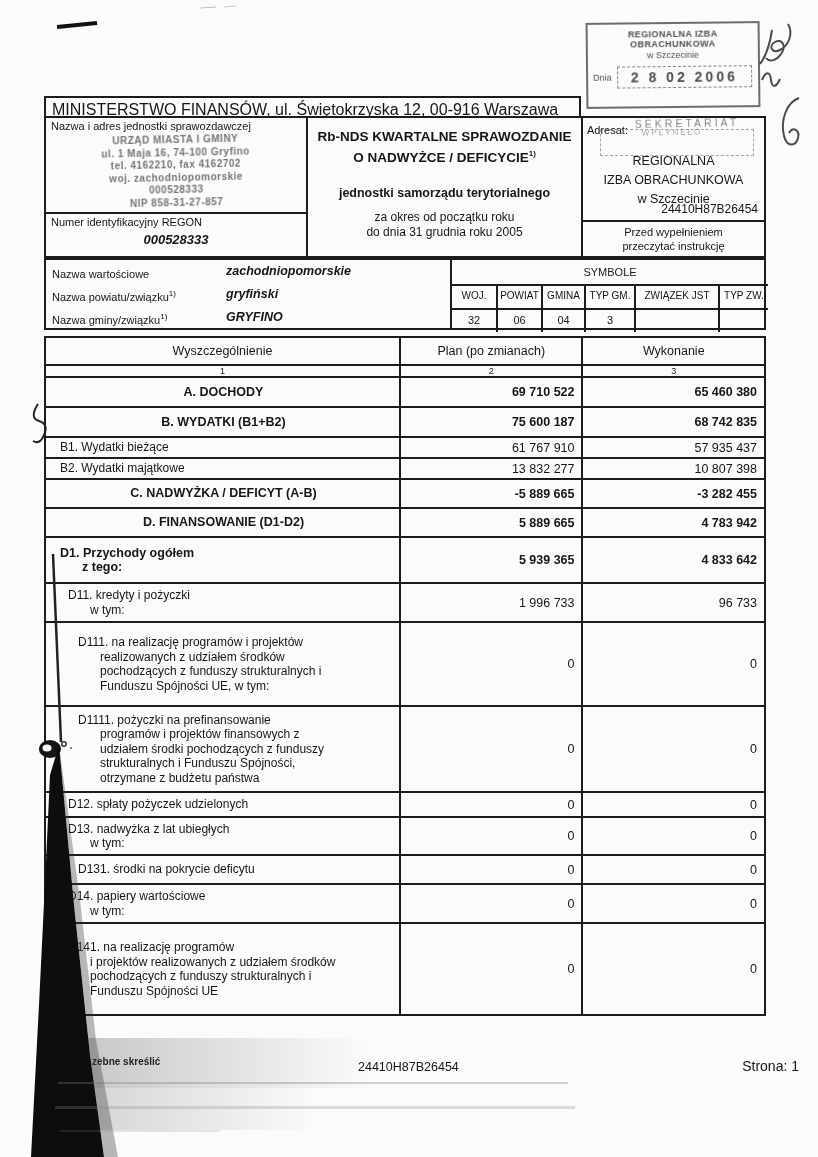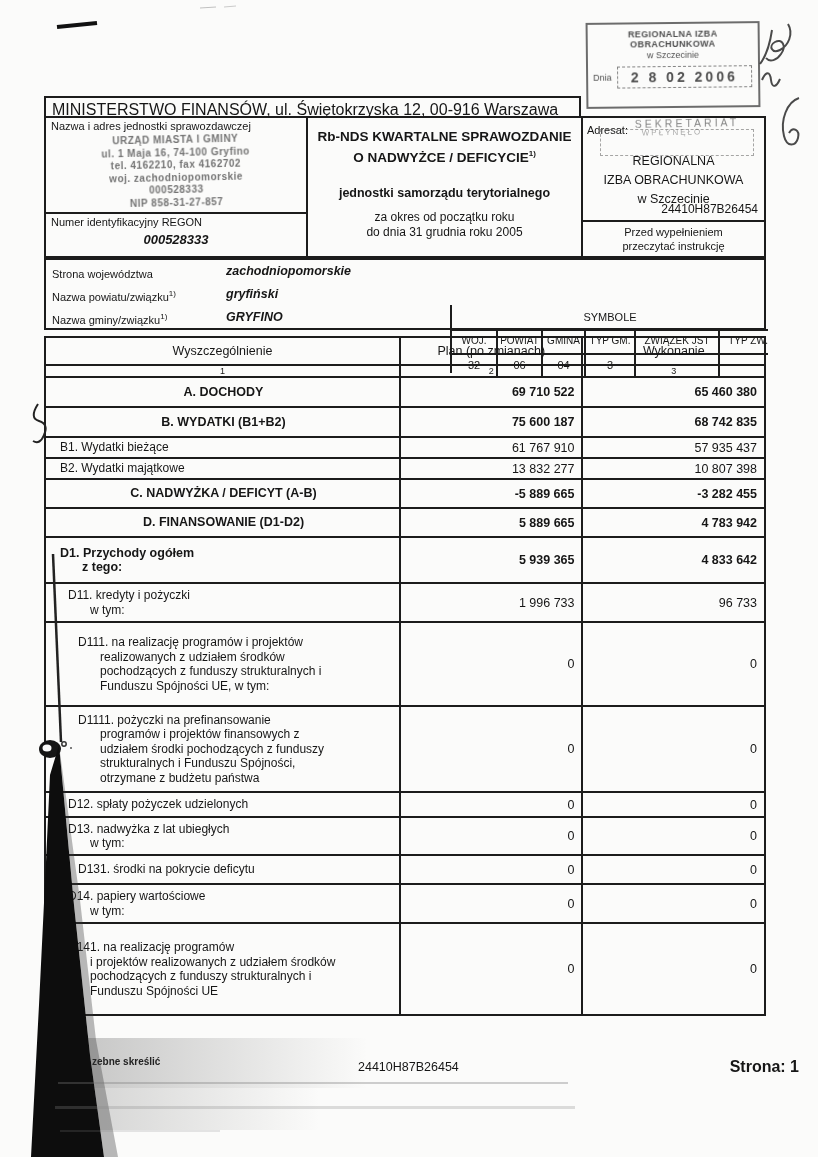--- a/index.html
+++ b/index.html
@@ -28,21 +28,21 @@
              font-size:10.5px;letter-spacing:3px;transform:rotate(-1deg);filter:blur(.3px);}
   .ovl-stamp2{position:absolute;left:612px;top:128px;width:120px;text-align:center;color:rgba(90,90,90,.5);
               font-size:8px;letter-spacing:2px;transform:rotate(-1deg);}
   .ovl-dash{position:absolute;left:600px;top:129px;width:152px;height:25px;border:1px dashed rgba(95,95,95,.55);}
   .note{left:581px;top:220px;width:185px;height:38px;text-align:center;font-size:11px;line-height:14px;padding-top:3px;}
   
   .region{left:44px;top:258px;width:722px;height:72px;}
   .region-row{position:absolute;left:6px;font-size:11px;}
   .region-val{position:absolute;left:174px;font-weight:bold;font-style:italic;font-size:12.5px;top:-2px;}
   sup{font-size:8px;}
-  .sympane{position:absolute;left:404px;top:0;width:316px;height:68px;border-left:2px solid #1c1c1c;margin-top:45px;}
+  .sympane{position:absolute;left:404px;top:0;width:316px;height:68px;border-left:2px solid #1c1c1c;}
   .symhead{height:24px;line-height:24px;text-align:center;font-size:11px;border-bottom:2px solid #1c1c1c;}
   .symrow{display:flex;height:22px;}
   .symrow>div{border-right:2px solid #1c1c1c;box-sizing:border-box;text-align:center;
               font-size:10px;line-height:20px;overflow:hidden;white-space:nowrap;}
   .symrow>div:last-child{border-right:none;}
   .symrow.hdr{border-bottom:2px solid #1c1c1c;}
   .symrow.hdr>div{line-height:20px;}
   .symrow.val>div{font-size:11px;}
   
   .maintable{position:absolute;left:44px;top:336px;width:722px;border-collapse:collapse;}
@@ -70,21 +70,21 @@
           transform:rotate(-.6deg);color:#4f4f4f;filter:blur(.35px);}
   .rstamp .l1{text-align:center;font-size:9px;letter-spacing:.4px;margin-top:5px;font-weight:bold;}
   .rstamp .l2{text-align:center;font-size:9px;margin-top:1px;}
   .rstamp .daterow{display:flex;align-items:center;margin-top:6px;padding-left:5px;}
   .rstamp .dlabel{font-size:9px;margin-right:5px;}
   .rstamp .dbox{border:1px dashed rgba(80,80,80,.7);flex:1;margin-right:6px;text-align:center;
                 font-size:14px;letter-spacing:3px;padding:2px 0;font-weight:bold;}
   
   .footnote{position:absolute;left:92px;top:1056px;font-size:10px;font-weight:bold;color:#222;text-align:center;}
   .fcode{position:absolute;left:358px;top:1060px;font-size:12.5px;}
-  .fpage{position:absolute;right:19px;top:1058px;font-size:16px;font-weight:bold;}
+  .fpage{position:absolute;right:19px;top:1058px;font-size:14px;}
   .smudge{position:absolute;left:58px;top:1038px;width:310px;height:50px;
           background:linear-gradient(90deg,rgba(110,110,110,.4),rgba(120,120,120,0));}
   .smudge2{position:absolute;left:60px;top:1088px;width:260px;height:42px;
           background:linear-gradient(90deg,rgba(110,110,110,.3),rgba(120,120,120,0));}
   svg.artifacts{position:absolute;left:0;top:0;pointer-events:none;}
 </style>
 </head>
 <body>
 
 <div class="page">
@@ -135,40 +135,40 @@
   <div class="ovl-stamp2">WPŁYNĘŁO</div>
   <div class="ovl-dash"></div>
 
   <div class="bx note">
     <div>Przed wypełnieniem</div>
     <div>przeczytać instrukcję</div>
   </div>
 
   <div class="bx region">
     <div class="region-row" style="top:6px">
-      <span>Strona województwa</span><sup></sup>
+      <span>Nazwa wartościowe</span><sup></sup>
       <span class="region-val">zachodniopomorskie</span>
     </div>
     <div class="region-row" style="top:29px">
       <span>Nazwa powiatu/związku</span><sup>1)</sup>
       <span class="region-val">gryfiński</span>
     </div>
     <div class="region-row" style="top:52px">
       <span>Nazwa gminy/związku</span><sup>1)</sup>
       <span class="region-val">GRYFINO</span>
     </div>
     <div class="sympane">
       <div class="symhead">SYMBOLE</div>
       <div class="symrow hdr" id="sym-cols">
           <div style="width: 46px;">WOJ.</div>
           <div style="width: 45px;">POWIAT</div>
           <div style="width: 43px;">GMINA</div>
           <div style="width: 50px;">TYP GM.</div>
           <div style="width: 84px;">ZWIĄZEK JST</div>
-          <div style="width: 48px; text-align: right;">TYP ZW.</div>
+          <div style="width: 48px;">TYP ZW.</div>
         </div>
       <div class="symrow val" id="sym-vals">
           <div style="width: 46px;">32</div>
           <div style="width: 45px;">06</div>
           <div style="width: 43px;">04</div>
           <div style="width: 50px;">3</div>
           <div style="width: 84px;"></div>
           <div style="width: 48px;"></div>
         </div>
     </div>

